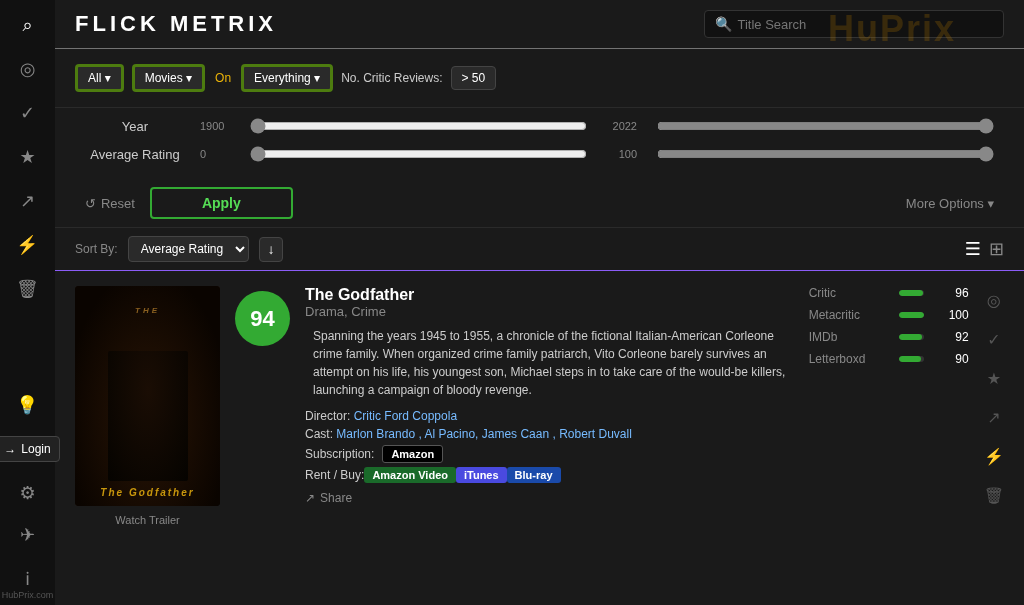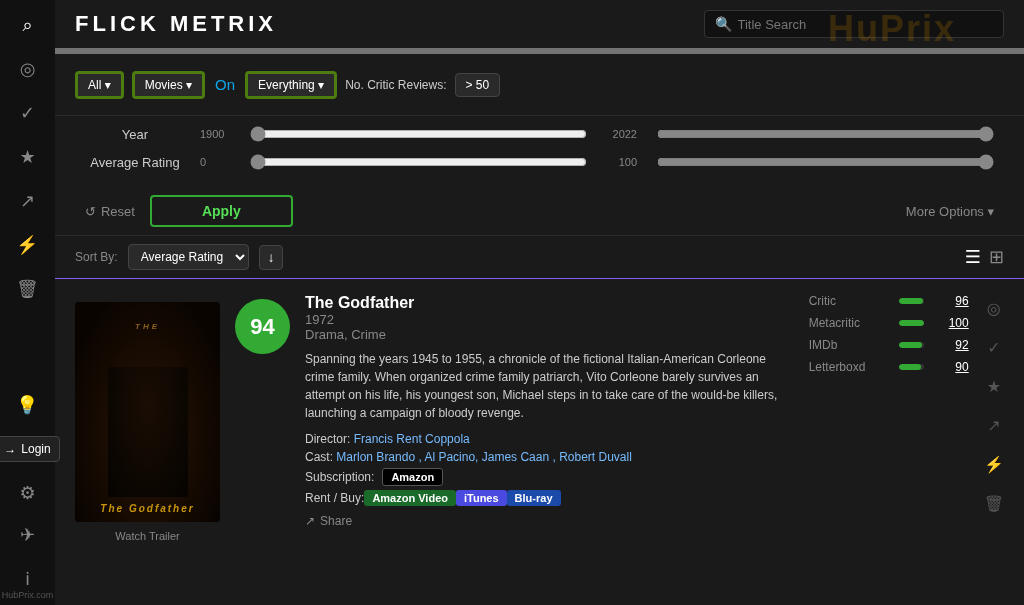--- a/index.html
+++ b/index.html
@@ -68,21 +68,21 @@
       background: #1a1a1a;
       overflow: hidden;
     }
 
     
     .header {
       display: flex;
       align-items: center;
       justify-content: space-between;
       padding: 10px 20px;
-      border-bottom: 6px solid #737373;
+      border-bottom: 1px solid #737373;
     }
     .logo {
       font-size: 22px;
       font-weight: bold;
       letter-spacing: 4px;
       color: #fff;
     }
     .search-box {
       display: flex;
       align-items: center;
@@ -130,22 +130,22 @@
       cursor: pointer;
       font-size: 12px;
       display: flex;
       align-items: center;
       gap: 4px;
     }
     .filter-btn.active {
       background: #2a2a2a;
     }
     .on-label {
-      color: #0ea5e9;
-      font-size: 15px;
+      color: #eab308;
+      font-size: 12px;
       margin: 12px 2px;
     }
     .critic-label {
       color: #ccc;
       font-size: 12px;
     }
     .critic-value {
       background: #2a2a2a;
       border: 1px solid #444;
       color: #fff;
@@ -269,21 +269,20 @@
     .movie-poster {
       width: 145px;
       height: 220px;
       background: linear-gradient(135deg, #1a0a00, #3a1a0a, #0a0a0a);
       border-radius: 4px;
       display: flex;
       align-items: flex-end;
       justify-content: center;
       position: relative;
       overflow: hidden;
-      margin-top: 8px;
     }
     
     .poster-bg {
       width: 100%;
       height: 100%;
       background: linear-gradient(180deg, #0a0500 0%, #1a0800 30%, #0d0500 60%, #050300 100%);
       position: absolute;
     }
     .poster-title-text {
       position: absolute;
@@ -322,21 +321,21 @@
     .movie-details {
       flex: 1;
     }
     .movie-title {
       font-size: 16px;
       font-weight: bold;
       color: #fff;
     }
     .movie-year { color: #888; font-size: 13px; }
     .movie-genre { color: #888; font-size: 13px; margin-bottom: 8px; }
-    .movie-desc { color: #ccc; font-size: 12px; line-height: 1.5; margin-bottom: 10px; }
+    .movie-desc { color: #ccc; font-size: 12px; line-height: 1.5; margin-bottom: 10px; margin-left: 8px; }
     .movie-director { font-size: 12px; color: #ccc; margin-bottom: 4px; }
     .movie-director a { color: #7bf; text-decoration: none; }
     .movie-cast { font-size: 12px; color: #ccc; margin-bottom: 4px; }
     .movie-cast a { color: #7bf; text-decoration: none; }
     .movie-sub { font-size: 12px; color: #ccc; margin-bottom: 4px; display: flex; align-items: center; gap: 8px; }
     .movie-rent { font-size: 12px; color: #ccc; margin-bottom: 8px; display: flex; align-items: center; gap: 0; }
     .platform-badge {
       padding: 2px 8px;
       border-radius: 3px;
       font-size: 11px;
@@ -372,21 +371,21 @@
     }
     .rating-source { color: #888; font-size: 12px; width: 70px; }
     .rating-bar-container {
       flex: 1;
       height: 6px;
       background: #333;
       border-radius: 3px;
       overflow: hidden;
     }
     .rating-bar { height: 100%; background: #3a3; border-radius: 3px; }
-    .rating-value { color: #fff; font-size: 12px; width: 25px; text-align: right; text-decoration: underline; }
+    .rating-value { color: #fff; font-size: 12px; width: 25px; text-align: right; }
 
     
     .right-actions {
       display: flex;
       flex-direction: column;
       gap: 20px;
       padding-top: 5px;
       align-items: center;
     }
     .action-icon { color: #555; font-size: 16px; cursor: pointer; }
@@ -510,26 +509,25 @@
         </div>
         <span class="watch-trailer">Watch Trailer</span>
       </div>
 
       <div style="display:flex;flex-direction:column;align-items:center;padding-top:5px;gap:8px;flex-shrink:0;">
         <div class="score-badge">94</div>
       </div>
 
       <div class="movie-details">
         <div class="movie-title">The Godfather</div>
-        <div class="movie-year">1972</div>
         <div class="movie-genre">Drama, Crime</div>
         <div class="movie-desc">Spanning the years 1945 to 1955, a chronicle of the fictional Italian-American Corleone crime family. When organized crime family patriarch, Vito Corleone barely survives an attempt on his life, his youngest son, Michael steps in to take care of the would-be killers, launching a campaign of bloody revenge.</div>
         <div class="movie-director">
           <span>Director:</span>
-          <a href="#">Francis Rent Coppola</a>
+          <a href="#">Critic Ford Coppola</a>
         </div>
         <div class="movie-cast">
           <span>Cast:</span>
           <a href="#">Marlon Brando , Al Pacino, James Caan , Robert Duvall</a>
         </div>
         <div class="movie-sub">
           <span>Subscription:</span>
           <span class="platform-badge peacock">Amazon</span>
         </div>
         <div class="movie-rent">

